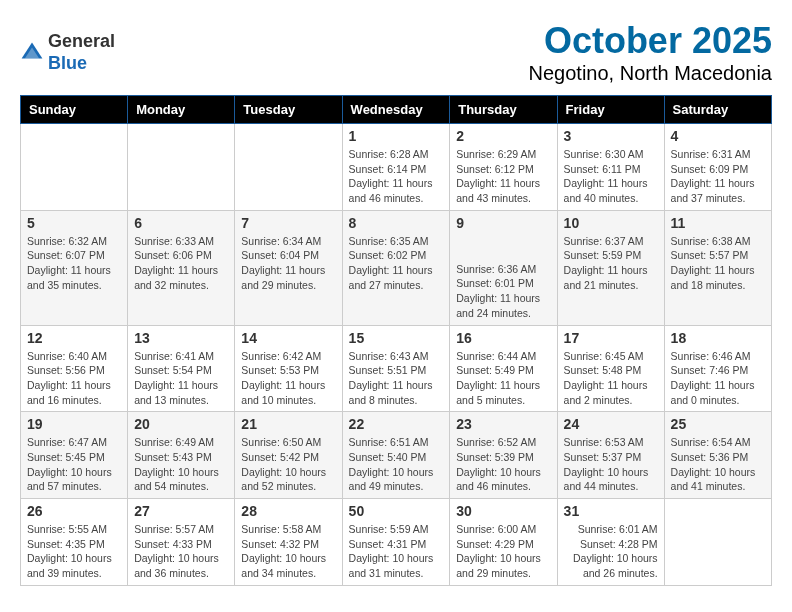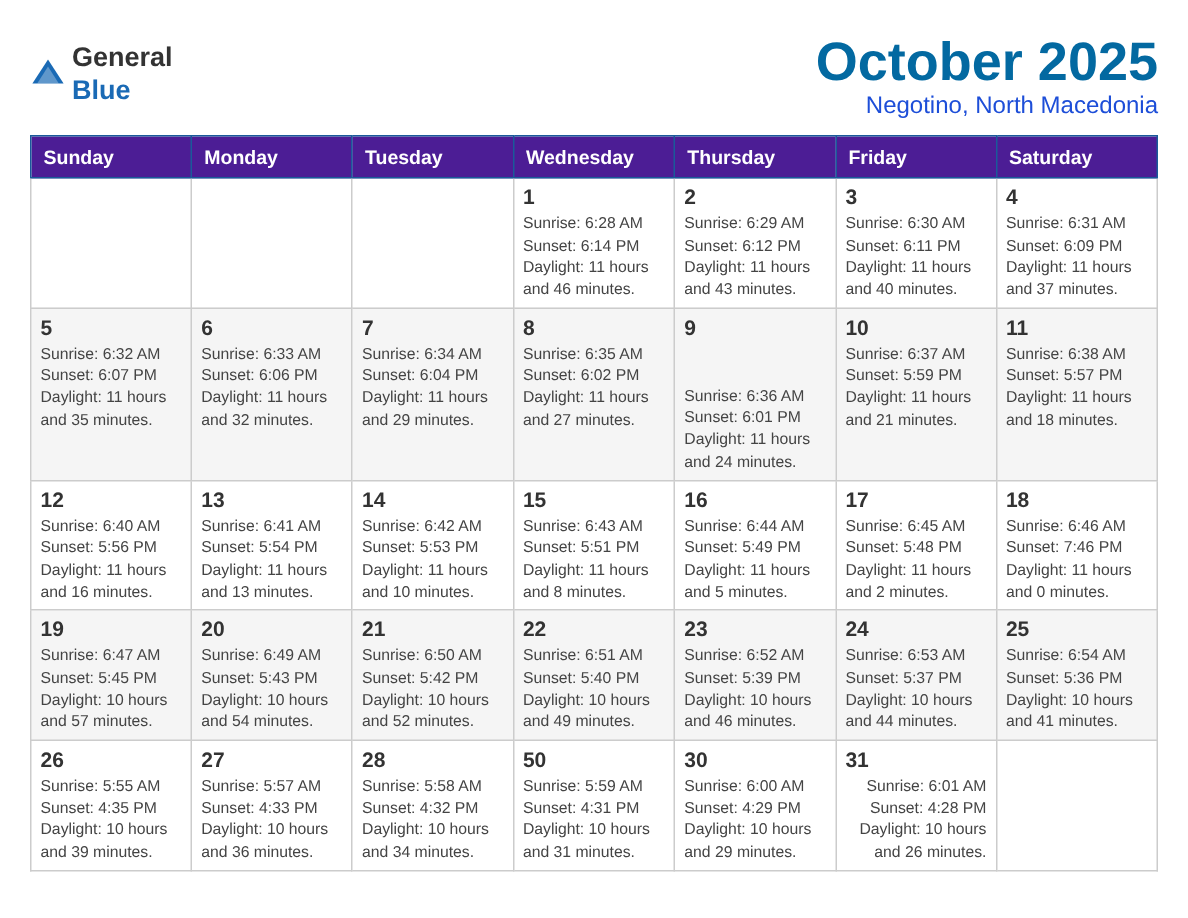--- a/index.html
+++ b/index.html
@@ -34,30 +34,30 @@
     }
     .title-block {
       text-align: right;
     }
     .month-title {
       font-size: 36px;
       font-weight: bold;
       color: #0369a1;
     }
     .location {
-      font-size: 16px;
-      color: #1d4ed8;
+      font-size: 20px;
+      color: #000000;
     }
     .calendar {
       width: 100%;
       border-collapse: collapse;
       border: 1px solid #ccc;
     }
     .calendar th {
-      background-color: #4c1d95;
+      background-color: #000000;
       color: #fff;
       text-align: left;
       padding: 6px 8px;
       font-size: 13px;
       border: 1px solid #1a5a9a;
       margin-top: 13px;
     }
     .calendar td {
       vertical-align: top;
       padding: 4px 6px;

